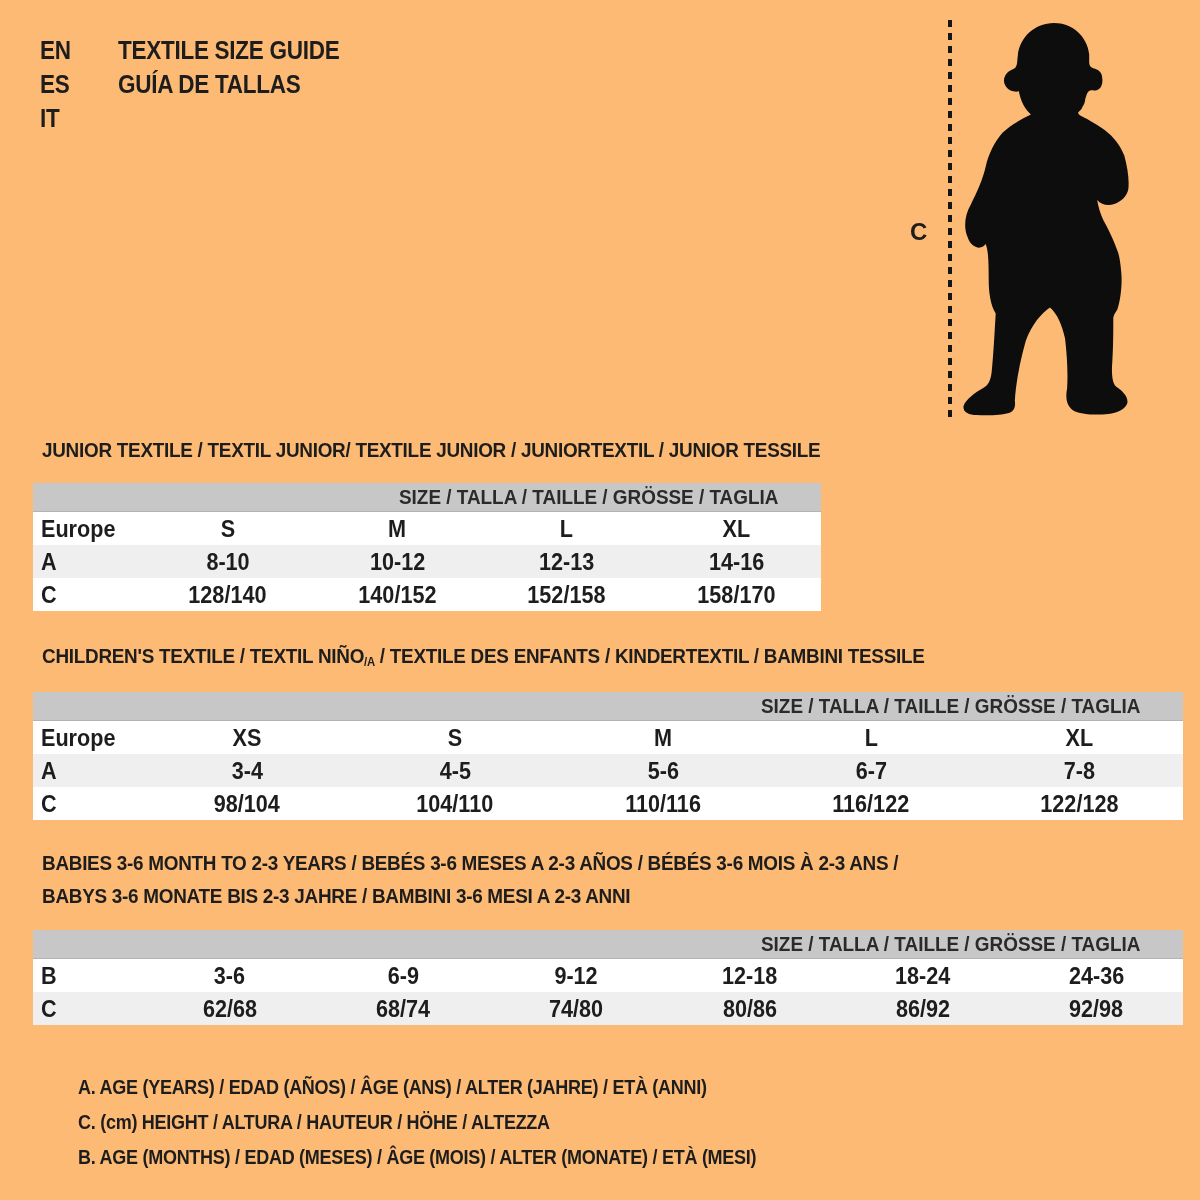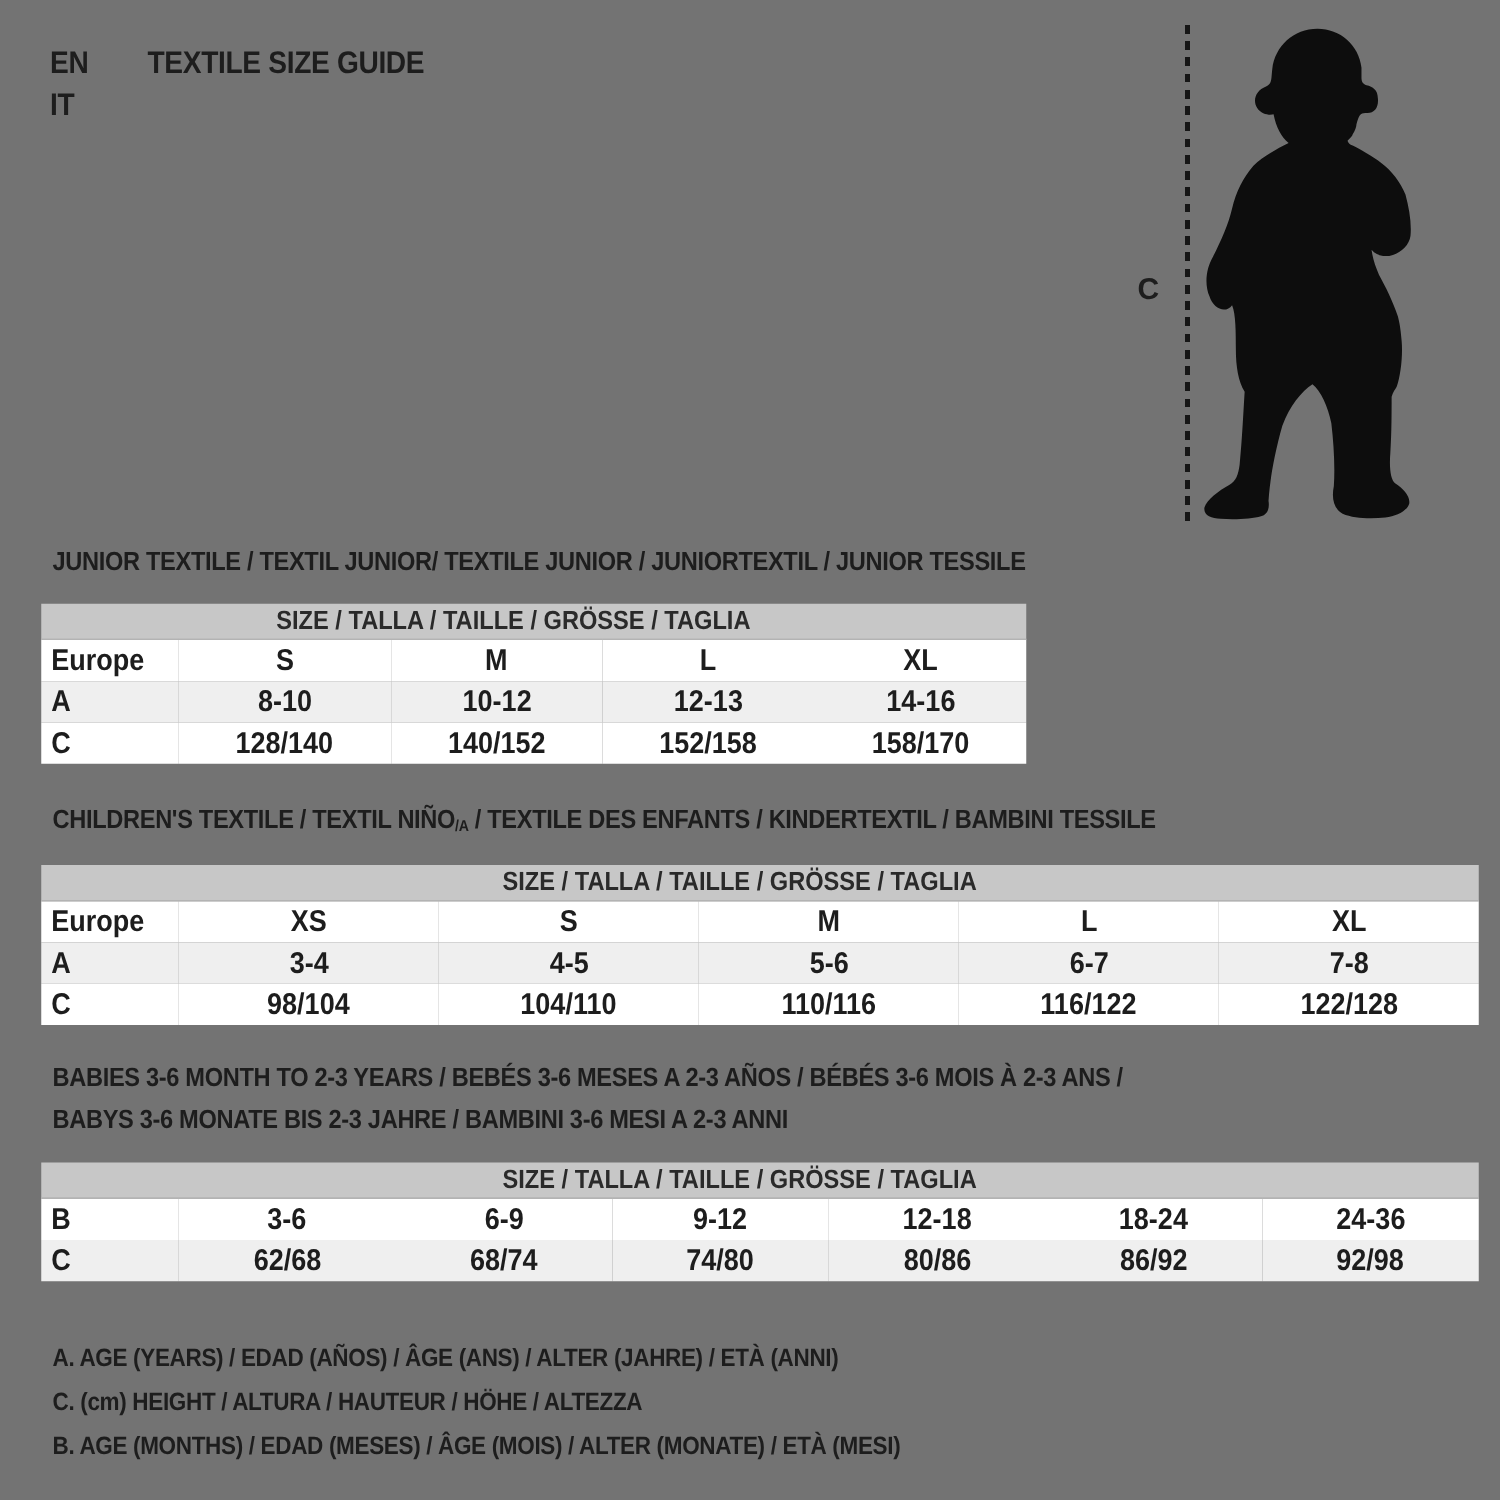--- a/index.html
+++ b/index.html
@@ -3,21 +3,21 @@
 <meta charset="utf-8">
 <style>
   html,body{margin:0;padding:0;}
   body{
     width:1200px;height:1200px;
     background:#ffffff;
     font-family:"Liberation Sans","DejaVu Sans",sans-serif;
     color:#1d1d1d;
     -webkit-font-smoothing:antialiased;
   }
-  .page{position:relative;width:1200px;height:1200px;overflow:hidden;background:#737373;}
+  .page{position:relative;width:1200px;height:1200px;overflow:hidden;background:#fdba74;}
 
   
   .cl{display:inline-block;transform:scaleX(0.9);transform-origin:0 50%;white-space:nowrap;}
   .cx{display:inline-block;transform:scaleX(0.9);transform-origin:50% 50%;white-space:nowrap;}
 
   
   .lang-block{position:absolute;left:40px;top:33px;}
   .lang-row{display:flex;height:34px;align-items:center;}
   .lang-code{width:78px;font-size:25px;font-weight:bold;letter-spacing:-0.3px;}
   .lang-title{font-size:25px;font-weight:bold;letter-spacing:-0.3px;text-align:right;}
@@ -31,45 +31,49 @@
   .silhouette{position:absolute;left:960px;top:20px;}
 
   
   .section-heading{position:absolute;left:42px;font-size:21px;font-weight:bold;letter-spacing:-0.3px;}
   .sub{font-size:0.6em;position:relative;top:0.2em;}
 
   
   .tbl-wrap{position:absolute;left:33px;}
   table.size-table{border-collapse:collapse;table-layout:fixed;width:100%;}
   table.size-table th{
-    background:#c7c7c7;height:28px;text-align:center;
+    background:#c7c7c7;height:28px;text-align:right;
     font-size:21px;font-weight:bold;color:#2a2a2a;
     padding:0 0 0 10px;border-bottom:1px solid #b3b3b3;
   }
   table.size-table td{
     height:33px;text-align:center;font-size:24px;font-weight:bold;
     padding:0;vertical-align:middle;
   }
   table.size-table td.lbl{text-align:left;padding-left:8px;}
   tr.r-alt td{background:#efefef;}
   tr.r-white td{background:#ffffff;}
 
   
   .legend{position:absolute;left:42px;top:1070px;}
-  .legend-line{height:35px;display:flex;align-items:center;font-size:20px;font-weight:bold;letter-spacing:-0.3px;}
+  .legend-line{height:35px;display:flex;align-items:center;font-size:20px;font-weight:bold;letter-spacing:-0.3px;margin-left:36px;}
 </style>
 </head>
 <body>
 
 <div class="page">
 
   <div class="lang-block">
     <div class="lang-row">
       <span class="lang-code"><span class="cl">EN</span></span>
       <span class="lang-title"><span class="cl">TEXTILE SIZE GUIDE</span></span>
+    </div>
+    <div class="lang-row">
+      <span class="lang-code"><span class="cl">ES</span></span>
+      <span class="lang-title"><span class="cl">GUÍA DE TALLAS</span></span>
     </div>
     <div class="lang-row">
       <span class="lang-code"><span class="cl">IT</span></span>
     </div>
   </div>
 
   <div class="measure-line"></div>
   <div class="measure-label">C</div>
   <svg class="silhouette" width="184" height="402" viewBox="0 0 182 400" aria-hidden="true">
     <path fill="#0d0d0d" d="

